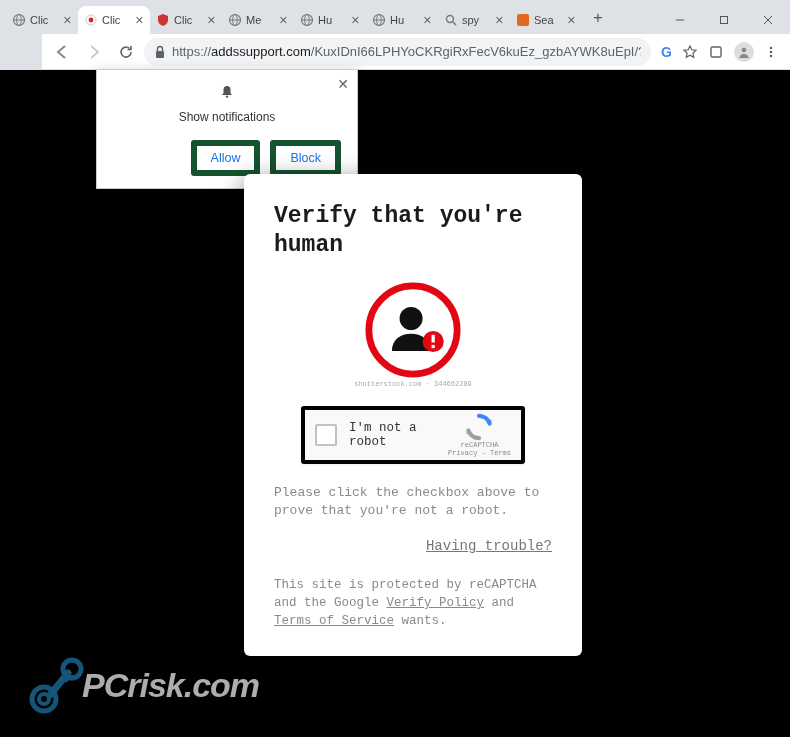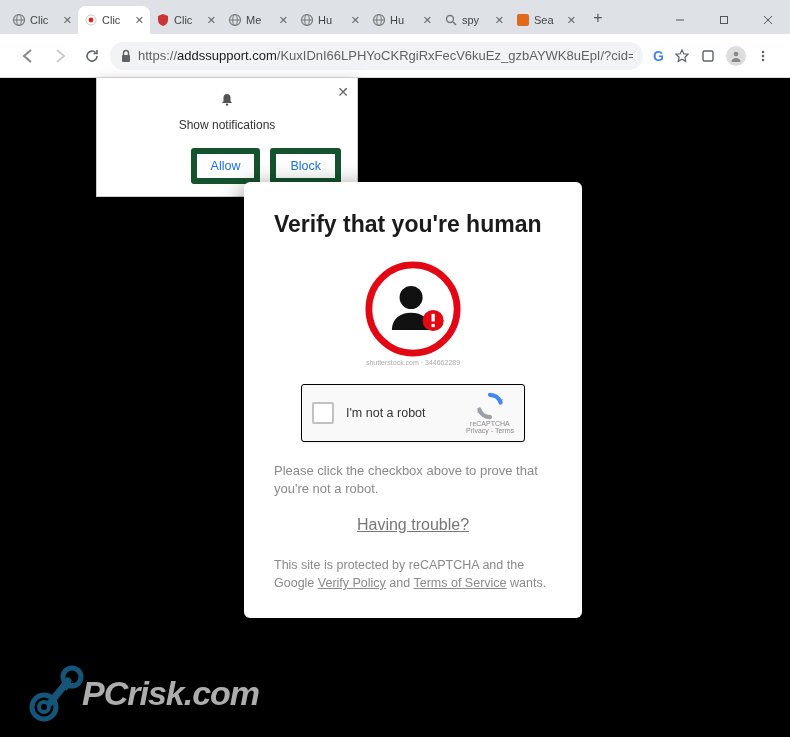--- a/index.html
+++ b/index.html
@@ -10,21 +10,21 @@
   .tab-strip { display: flex; align-items: flex-start; height: 34px; padding-left: 6px; padding-top: 6px; }
   .tab { display: flex; align-items: center; height: 28px; width: 72px; padding: 0 6px; font-size: 11px; color: #444; border-radius: 8px 8px 0 0; cursor: default; position: relative; }
   .tab.active { background: #fff; }
   .tab .favicon { width: 14px; height: 14px; margin-right: 4px; flex-shrink: 0; display: flex; align-items: center; justify-content: center; }
   .tab .tab-title { overflow: hidden; white-space: nowrap; flex: 1; }
   .tab .tab-close { font-size: 11px; color: #666; margin-left: 2px; }
   .new-tab-btn { width: 24px; height: 24px; display: flex; align-items: center; justify-content: center; font-size: 16px; color: #555; margin-left: 4px; margin-bottom: 2px; }
   .window-controls { margin-left: auto; display: flex; }
   .win-ctrl { width: 44px; height: 28px; display: flex; align-items: center; justify-content: center; color: #555; font-size: 12px; }
 
-  .address-row { display: flex; align-items: center; background: #fff; height: 44px; padding: 0 14px; gap: 4px; border-bottom: 1px solid #ddd; }
+  .address-row { display: flex; align-items: center; background: #fff; height: 36px; padding: 0 6px; gap: 4px; border-bottom: 1px solid #ddd; margin-left: 42px; }
   .nav-btn { width: 28px; height: 28px; display: flex; align-items: center; justify-content: center; color: #555; border-radius: 50%; }
   .nav-btn.disabled { color: #bbb; }
   .omnibox { flex: 1; display: flex; align-items: center; background: #f1f3f4; border-radius: 14px; height: 28px; padding: 0 10px; font-size: 13px; color: #333; overflow: hidden; }
   .omnibox .lock { margin-right: 6px; color: #5f6368; }
   .omnibox .url-scheme { color: #5f6368; }
   .omnibox .url-host { color: #202124; }
   .omnibox .url-path { color: #5f6368; white-space: nowrap; overflow: hidden; }
   .right-icons { display: flex; align-items: center; gap: 10px; padding: 0 6px; color: #5f6368; }
   .g-icon { font-weight: bold; color: #4285f4; font-size: 14px; }
   .avatar-icon { width: 20px; height: 20px; border-radius: 50%; background: #ddd; display: flex; align-items: center; justify-content: center; }
@@ -37,33 +37,33 @@
 
   
   .perm-popup { position: absolute; left: 96px; top: 0; width: 262px; background: #fff; border: 1px solid #ccc; border-top: none; box-shadow: 0 4px 14px rgba(0,0,0,0.3); padding: 14px 16px 12px 16px; font-size: 12px; color: #333; }
   .perm-close { position: absolute; right: 8px; top: 6px; font-size: 14px; color: #666; }
   .perm-host { font-size: 12.5px; margin-bottom: 10px; }
   .perm-line { display: flex; align-items: center; gap: 10px; margin-bottom: 16px; flex-direction: column; }
   .perm-actions { display: flex; justify-content: flex-end; gap: 10px; }
   .perm-btn { border: 6px solid #14532d; background: #fff; color: #1a73e8; padding: 5px 14px; font-size: 12.5px; border-radius: 3px; }
 
   
-  .verify-card { position: absolute; left: 244px; top: 104px; width: 338px; background: #fff; border-radius: 6px; padding: 28px 30px 26px 30px; box-shadow: 0 6px 24px rgba(0,0,0,0.5); }
+  .verify-card { position: absolute; left: 244px; top: 104px; width: 338px; background: #fff; border-radius: 6px; padding: 28px 30px 26px 30px; box-shadow: 0 6px 24px rgba(0,0,0,0.5); font-family: Liberation Mono, monospace; }
   .verify-title { font-size: 23px; font-weight: 700; color: #1b1b1b; line-height: 1.25; margin-bottom: 22px; }
   .verify-icon-wrap { display: flex; flex-direction: column; align-items: center; margin-bottom: 18px; }
   .verify-icon { width: 96px; height: 96px; }
   .verify-credit { font-size: 7px; color: #aaa; margin-top: 2px; }
-  .recaptcha-box { width: 224px; height: 58px; border: 1px solid #000000; border-radius: 3px; background: #f9f9f9; display: flex; align-items: center; padding: 0 10px; margin: 0 auto 20px auto; box-shadow: 0 1px 2px rgba(0,0,0,0.08); }
+  .recaptcha-box { width: 224px; height: 58px; border: 4px solid #000000; border-radius: 3px; background: #f9f9f9; display: flex; align-items: center; padding: 0 10px; margin: 0 auto 20px auto; box-shadow: 0 1px 2px rgba(0,0,0,0.08); }
   .rc-check { width: 22px; height: 22px; border: 2px solid #c1c1c1; border-radius: 2px; background: #fff; margin-right: 12px; }
   .rc-label { font-size: 12.5px; color: #333; flex: 1; }
   .rc-badge { display: flex; flex-direction: column; align-items: center; font-size: 7px; color: #888; }
   .rc-badge svg { width: 28px; height: 28px; }
   .rc-legal { font-size: 7px; color: #888; }
   .verify-text { font-size: 13px; color: #8a8a8a; line-height: 1.4; margin-bottom: 18px; }
-  .trouble-link { display: block; text-align: center; font-size: 16px; color: #777; text-decoration: underline; margin-bottom: 22px; }
+  .trouble-link { display: block; text-align: right; font-size: 14px; color: #777; text-decoration: underline; margin-bottom: 22px; }
   .legal-text { font-size: 12.5px; color: #8a8a8a; line-height: 1.45; }
   .legal-text .u { text-decoration: underline; }
 
   svg { display: block; }
 </style>
 </head>
 <body>
 
 <div class="browser-chrome">
   <div class="tab-strip">

